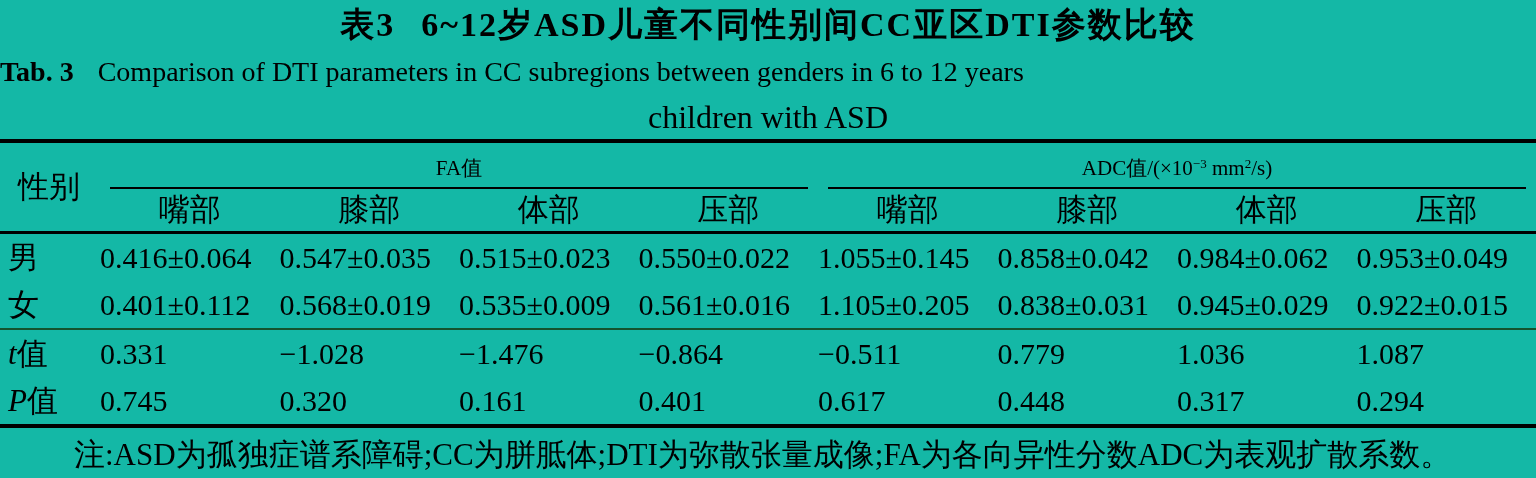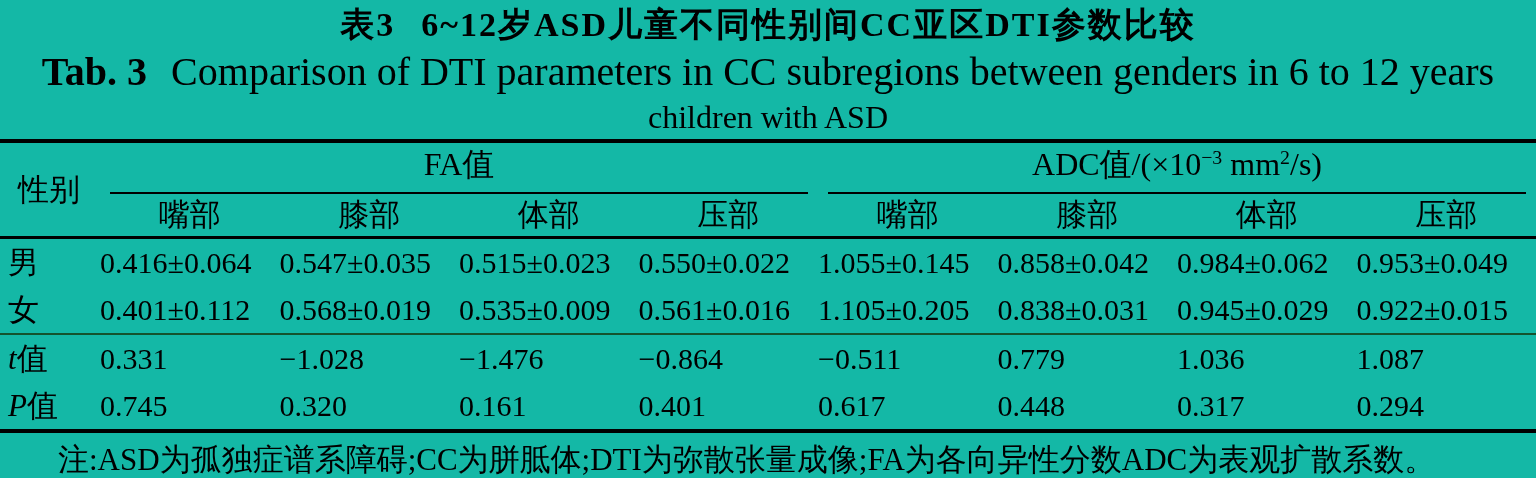--- a/index.html
+++ b/index.html
@@ -18,22 +18,22 @@
     text-align: center;
     font-size: 34px;
     font-weight: bold;
     letter-spacing: 2px;
     line-height: 40px;
     white-space: nowrap;
   }
   .title-zh .zh-label { margin-right: 26px; }
   .title-en {
     margin-top: 7px;
-    text-align: center;
-    font-size: 40px;
+    text-align: left;
+    font-size: 28px;
     line-height: 40px;
     white-space: nowrap;
   }
   .title-en .en-label { font-weight: bold; margin-right: 24px; }
   .title-en2 {
     margin-top: 6px;
     text-align: center;
     font-size: 32px;
     line-height: 38px;
   }
@@ -60,21 +60,21 @@
     font-size: 31px;
     border-bottom: 3px solid #000;
     vertical-align: middle;
   }
   tr.group-row th.group-cell { height: 46px; vertical-align: bottom; }
   .group-line {
     margin: 0 10px;
     padding-bottom: 5px;
     border-bottom: 2px solid #000;
     text-align: center;
-    font-size: 32px;
+    font-size: 21px;
   }
   .group-line sup {
     font-size: 0.62em;
     vertical-align: baseline;
     position: relative;
     top: -0.55em;
   }
   tr.sub-row th {
     height: 42px;
     border-bottom: 3px solid #000;
@@ -93,21 +93,21 @@
     font-size: 31px;
     vertical-align: middle;
     height: 47px;
   }
   tbody tr.row-stats-first th,
   tbody tr.row-stats-first td { border-top: 2px solid #14532d; }
   .it { font-style: italic; }
   
   .footnote {
     margin-top: 8px;
-    padding-left: 58px;
+    padding-left: 74px;
     font-size: 31px;
     line-height: 38px;
     white-space: nowrap;
   }
 </style>
 </head>
 <body>
 
 <div class="page">
 

